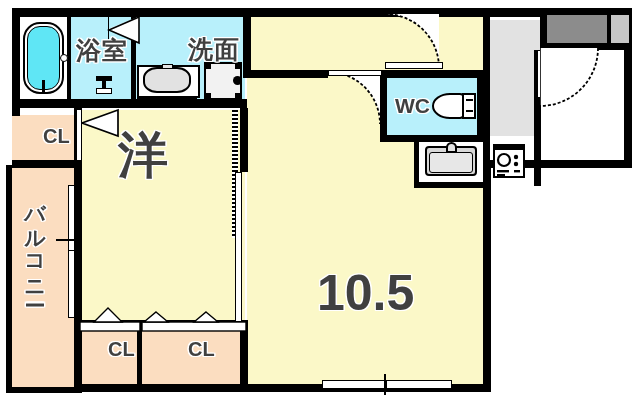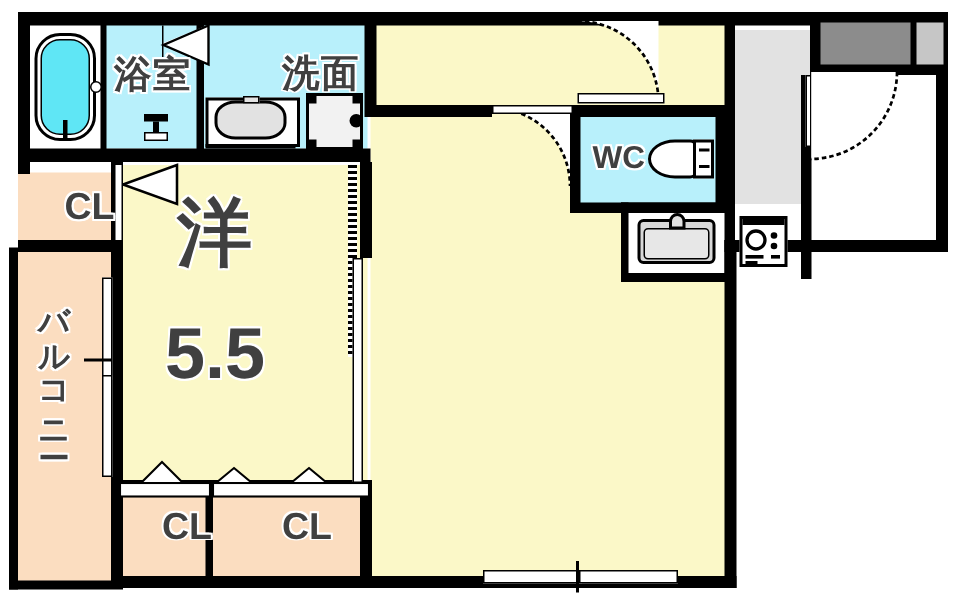--- a/index.html
+++ b/index.html
@@ -46,21 +46,21 @@
       0 -1.2px 0 #ffffff, 0 1.2px 0 #ffffff,
       -1.2px -1.2px 0 #ffffff, 1.2px -1.2px 0 #ffffff,
       -1.2px 1.2px 0 #ffffff, 1.2px 1.2px 0 #ffffff;
   }
   .lbl-ldk   { font-size: 52px; letter-spacing: 1px; }
   .lbl-ldk-n { font-size: 50px; }
   .lbl-you   { font-size: 50px; }
   .lbl-you-n { font-size: 48px; }
   .lbl-jp    { font-size: 25px; letter-spacing: 1px; }
   .lbl-wc    { font-size: 21px; letter-spacing: 0px; text-align: right; }
-  .lbl-cl    { font-size: 25px; letter-spacing: 0px; padding-left: 21px; }
+  .lbl-cl    { font-size: 20px; letter-spacing: 0px; padding-left: 21px; }
   .lbl-vert  {
     font-size: 21px;
     writing-mode: vertical-rl;
     text-orientation: upright;
     letter-spacing: 2px;
   }
 
   
   .tub-outer {
     border: 2.5px solid #000;
@@ -296,23 +296,23 @@
   <div class="abs thinline" style="left:137px; top:96px; width:60px; height:3px;"></div>
 
   <div class="lbl lbl-jp" style="left:76px; top:38px;">浴室</div>
 
   <div class="lbl lbl-jp" style="left:160px; top:37px;margin-left:28px;">洗面</div>
 
   <div class="lbl lbl-wc" style="left:395px; top:95px;">WC</div>
 
   <div class="lbl lbl-you" style="left:118px; top:130px;">洋</div>
 
-  <div class="lbl lbl-you-n" style="left:110px; top:213px;">5.5</div>
-
-
+
+
+  <div class="lbl lbl-ldk-n" style="left:317px; top:268px;">10.5</div>
 
   <div class="lbl lbl-cl" style="left:22px; top:126px;">CL</div>
 
   <div class="lbl lbl-cl" style="left:87px; top:339px;">CL</div>
 
   <div class="lbl lbl-cl" style="left:167px; top:339px;">CL</div>
 
   <div class="lbl lbl-vert" style="left:25px; top:190px;">バルコニー</div>
 
 </div>

